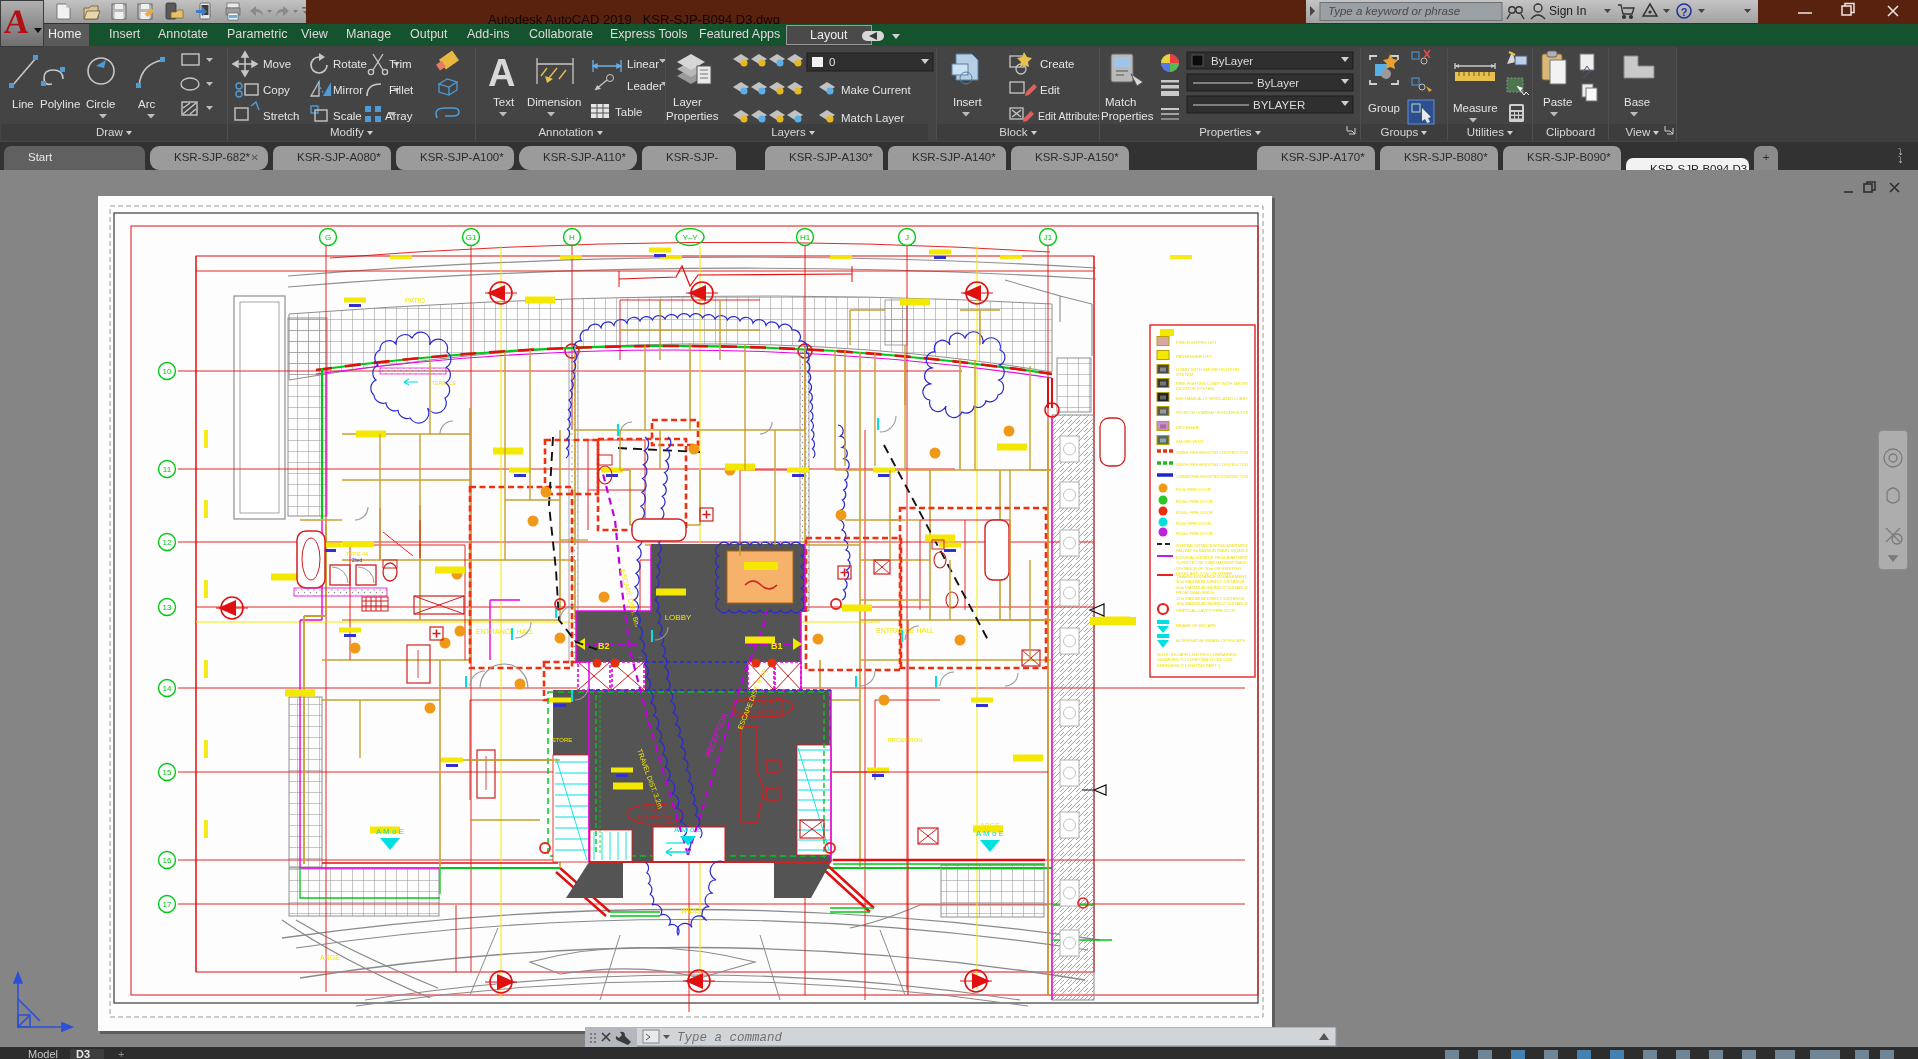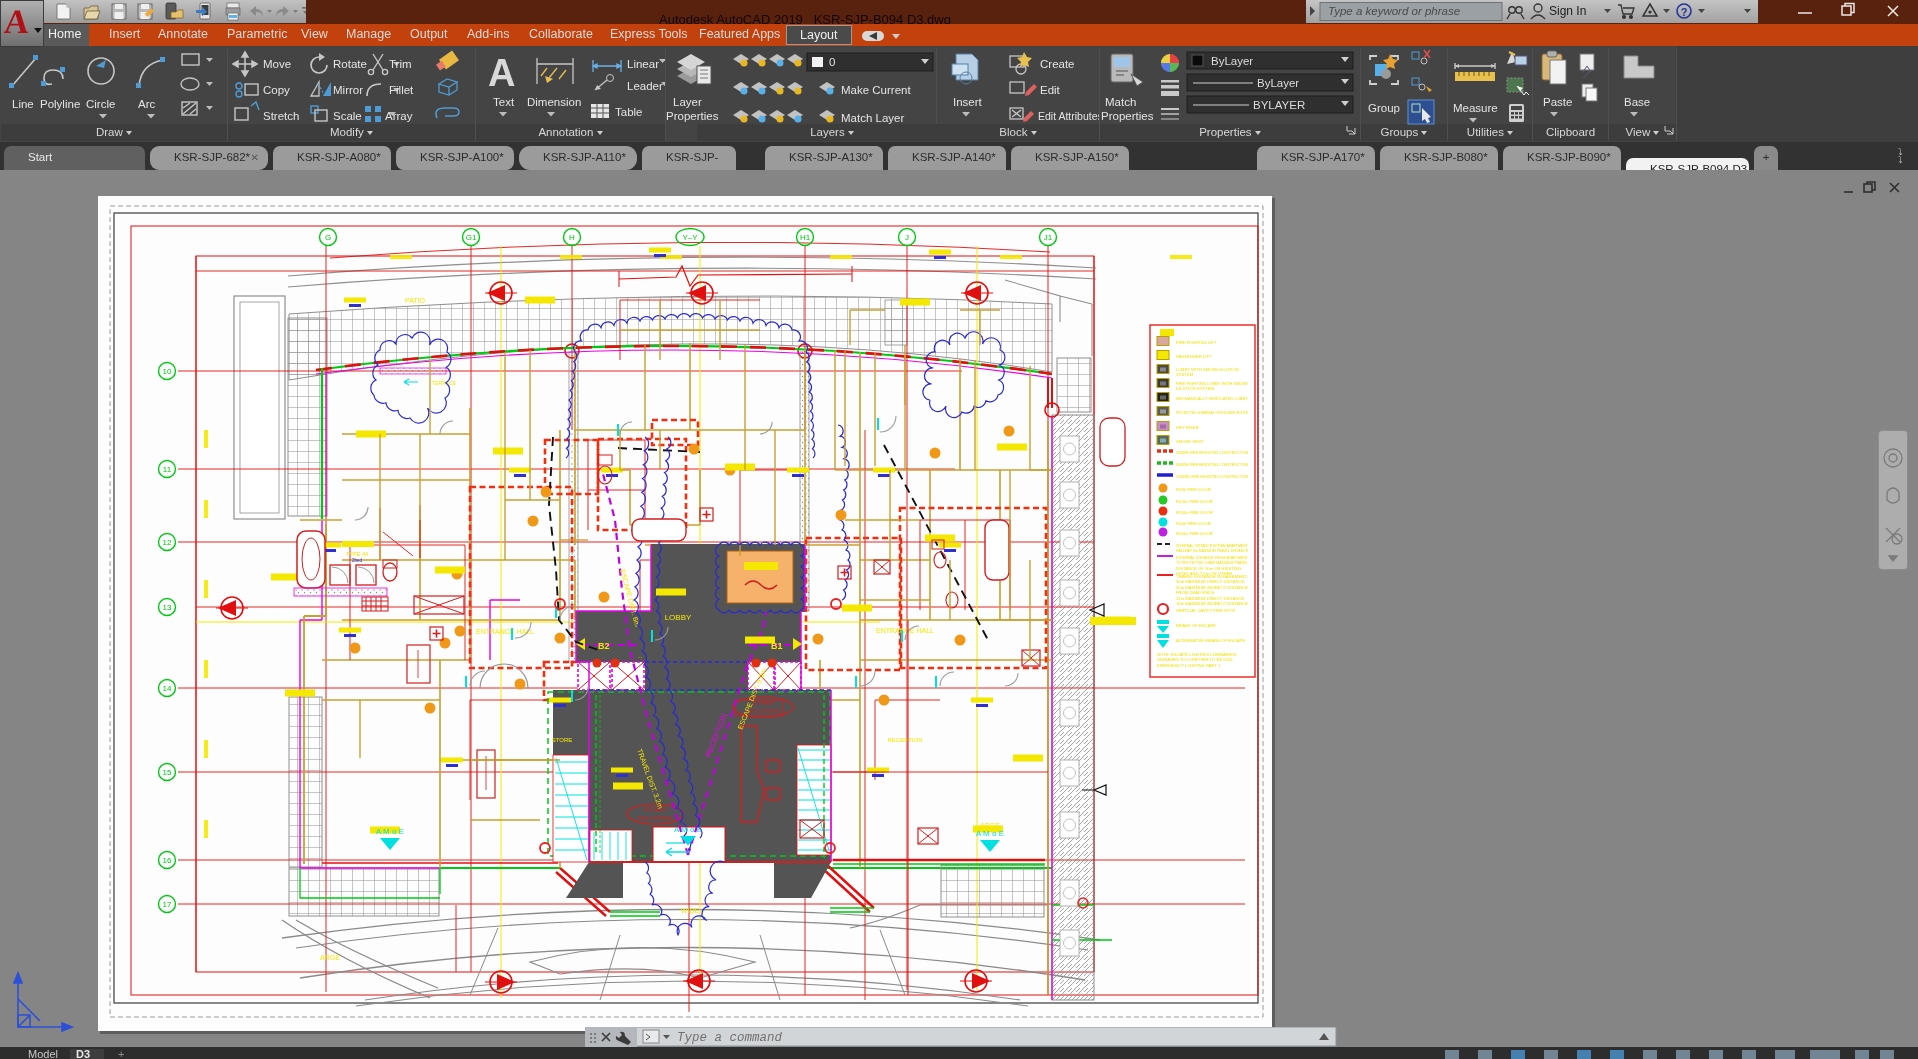--- a/index.html
+++ b/index.html
@@ -1,21 +1,21 @@
 <!DOCTYPE html>
 <html><head><meta charset="utf-8"><style>
 *{margin:0;padding:0;box-sizing:border-box;}
 html,body{width:1918px;height:1059px;overflow:hidden;background:#838383;font-family:"Liberation Sans",sans-serif;}
 .abs{position:absolute;}
 #titlebar{position:absolute;left:0;top:0;width:1918px;height:24px;background:#59220f;}
 #qat{position:absolute;left:44px;top:0;width:262px;height:23px;background:linear-gradient(#c2c2c2,#9d9d9d);}
 #appbtn{position:absolute;left:0;top:0;width:44px;height:47px;background:linear-gradient(#b0b0b0,#6f6f6f);border:1px solid #3c3c3c;z-index:5;}
-#title-text{position:absolute;left:488px;top:12px;width:634px;color:#140602;font-size:13px;text-align:center;}
+#title-text{position:absolute;left:488px;top:12px;width:634px;color:#140602;font-size:13px;}
 #signinbar{position:absolute;left:1306px;top:0px;width:452px;height:23px;background:linear-gradient(#c4c4c4,#a2a2a2);display:flex;align-items:center;font-size:12px;color:#1c1c1c;}
-#ribtabs{position:absolute;left:0;top:24px;width:1918px;height:22px;background:#c2410c;color:#dcdcdc;font-size:12.5px;}
+#ribtabs{position:absolute;left:0;top:24px;width:1918px;height:22px;background:#14532d;color:#dcdcdc;font-size:12.5px;}
 #ribbon{position:absolute;left:0;top:46px;width:1918px;height:96px;background:#444444;}
 .plabel{position:absolute;bottom:1px;left:0;right:0;height:17px;text-align:center;font-size:11.5px;color:#d8d8d8;background:#3d3d3d;line-height:16px;}
 .psep{position:absolute;top:2px;width:1px;height:92px;background:#333333;border-right:1px solid #4f4f4f;}
 #doctabs{position:absolute;left:0;top:142px;width:1918px;height:28px;background:#323232;}
 .dtab{position:absolute;top:4px;height:24px;background:#9b9b9b;border-radius:7px 7px 0 0;color:#2c2c2c;font-size:11.5px;line-height:23px;text-align:left;padding-left:24px;}
 #canvas{position:absolute;left:0;top:170px;width:1918px;height:877px;background:#858585;}
 #statusbar{position:absolute;left:0;top:1047px;width:1918px;height:12px;background:#2d2d2d;}
 .tri-d{display:inline-block;width:0;height:0;border-left:3.5px solid transparent;border-right:3.5px solid transparent;border-top:4px solid #cfcfcf;vertical-align:middle;}
 </style></head>
 <body>
@@ -114,21 +114,21 @@
     <div class="abs" style="left:109px;top:0;line-height:21px;">Insert</div>
     <div class="abs" style="left:158px;top:0;line-height:21px;">Annotate</div>
     <div class="abs" style="left:227px;top:0;line-height:21px;">Parametric</div>
     <div class="abs" style="left:301px;top:0;line-height:21px;">View</div>
     <div class="abs" style="left:346px;top:0;line-height:21px;">Manage</div>
     <div class="abs" style="left:410px;top:0;line-height:21px;">Output</div>
     <div class="abs" style="left:467px;top:0;line-height:21px;">Add-ins</div>
     <div class="abs" style="left:529px;top:0;line-height:21px;">Collaborate</div>
     <div class="abs" style="left:610px;top:0;line-height:21px;">Express Tools</div>
     <div class="abs" style="left:699px;top:0;line-height:21px;">Featured Apps</div>
-    <div class="abs" style="left:786px;top:1px;height:20px;padding:0 13px;border:1px solid #9a9a9a;background:#4a4a4a;line-height:19px;color:#eee;">Layout</div>
+    <div class="abs" style="left:786px;top:1px;height:20px;padding:0 23px;border:1px solid #9a9a9a;background:#4a4a4a;line-height:19px;color:#eee;">Layout</div>
     <svg class="abs" style="left:862px;top:5px" width="40" height="14">
       <rect x="0" y="2" width="22" height="10" rx="5" fill="#d8d8d8"></rect>
       <path d="M7,7 l8,-4 v8 z" fill="#3a3a3a"></path>
       <path d="M30,5 l8,0 l-4,5 z" fill="#cfcfcf"></path>
     </svg>
   </div>
 <div id="ribbon">
     <div class="psep" style="left:227px"></div>
     <div class="psep" style="left:475px"></div>
     <div class="psep" style="left:665px"></div>
@@ -136,21 +136,21 @@
     <div class="psep" style="left:1099px"></div>
     <div class="psep" style="left:1360px"></div>
     <div class="psep" style="left:1447px"></div>
     <div class="psep" style="left:1532px"></div>
     <div class="psep" style="left:1608px"></div>
     <div class="psep" style="left:1676px"></div>
     <div class="abs" style="left:1677px;top:0;width:241px;height:96px;background:#3e3e3e"></div>
     <div class="plabel" style="left:1px;right:auto;width:226px">Draw <span class="tri-d"></span></div>
     <div class="plabel" style="left:228px;right:auto;width:247px">Modify <span class="tri-d"></span></div>
     <div class="plabel" style="left:476px;right:auto;width:189px">Annotation <span class="tri-d"></span></div>
-    <div class="plabel" style="left:697px;right:auto;width:270px">Layers <span class="tri-d"></span></div>
+    <div class="plabel" style="left:658px;right:auto;width:270px">Layers <span class="tri-d"></span></div>
     <div class="plabel" style="left:937px;right:auto;width:162px">Block <span class="tri-d"></span></div>
     <div class="plabel" style="left:1100px;right:auto;width:260px">Properties <span class="tri-d"></span></div>
     <div class="plabel" style="left:1361px;right:auto;width:86px">Groups <span class="tri-d"></span></div>
     <div class="plabel" style="left:1448px;right:auto;width:84px">Utilities <span class="tri-d"></span></div>
     <div class="plabel" style="left:1533px;right:auto;width:75px">Clipboard</div>
     <div class="plabel" style="left:1609px;right:auto;width:67px">View <span class="tri-d"></span></div>
     <svg class="abs" style="left:1346px;top:79px" width="10" height="10">
       <path d="M1,1 v5 h5 M6,6 l3,3 M3,9 h6 v-6" stroke="#cfcfcf" stroke-width="1" fill="none"></path>
     </svg>
     <svg class="abs" style="left:1664px;top:79px" width="10" height="10">

